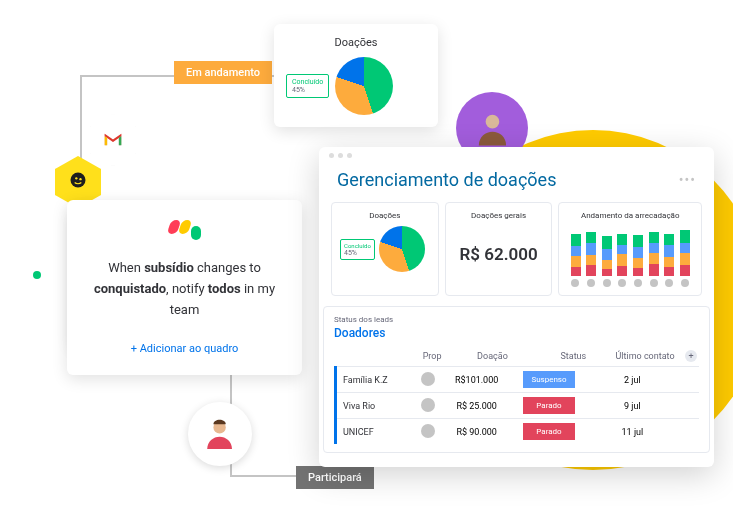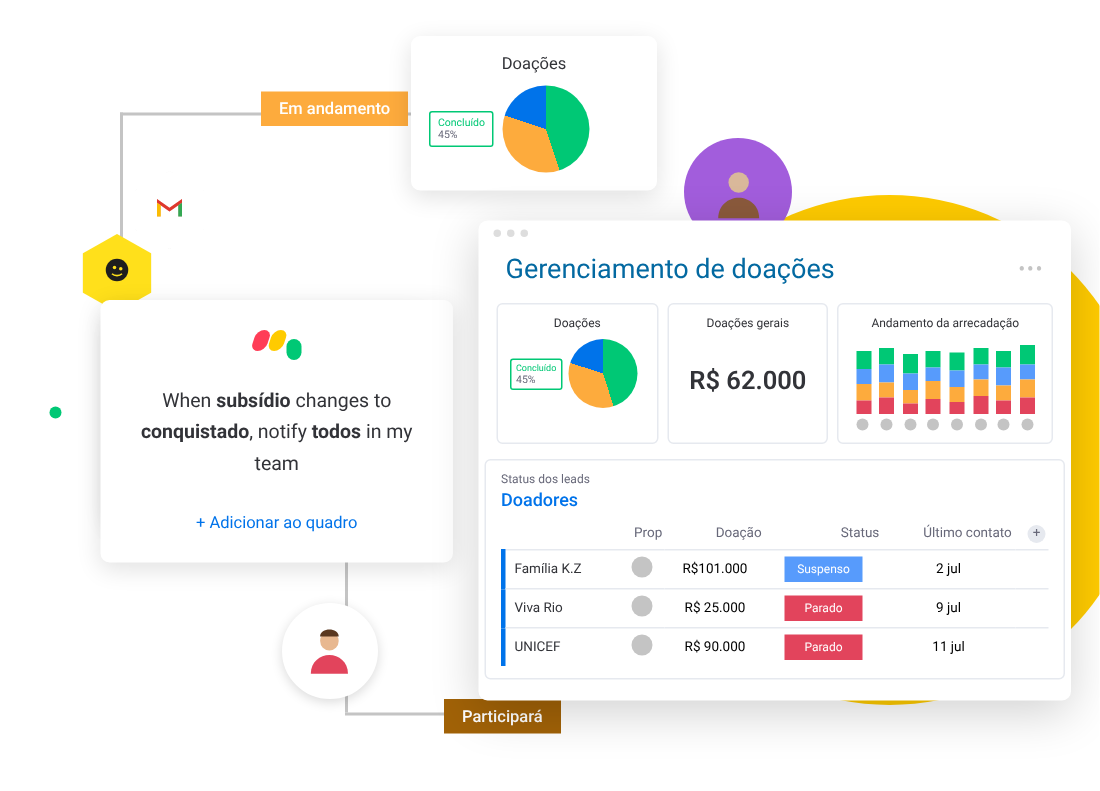--- a/index.html
+++ b/index.html
@@ -9,21 +9,21 @@
 .conn1{left:80px;top:75px;width:200px;height:0}
 .conn2{left:80px;top:75px;width:0;height:200px}
 .conn3{left:80px;top:275px;width:150px;height:0}
 .conn4{left:230px;top:275px;width:0;height:200px}
 .conn5{left:230px;top:475px;width:110px;height:0}
 .dot{position:absolute;width:8px;height:8px;border-radius:50%;z-index:1}
 .dot-purple{background:#a25ddc;left:112px;top:132px}
 .dot-green{background:#00c875;left:33px;top:271px}
 .badge{position:absolute;padding:5px 12px;color:#fff;font-size:11px;font-weight:500;z-index:2}
 .badge-orange{background:#fdab3d;left:174px;top:61px}
-.badge-green{background:#a16207;left:296px;top:466px}
+.badge-green{background:#737373;left:296px;top:466px}
 .hex{position:absolute;width:46px;height:52px;z-index:2;display:flex;align-items:center;justify-content:center}
 .hex::before{content:"";position:absolute;inset:0;background:#fff;clip-path:polygon(50% 0,100% 25%,100% 75%,50% 100%,0 75%,0 25%);box-shadow:0 2px 8px rgba(0,0,0,.1)}
 .hex-gmail{left:90px;top:114px}
 .hex-mc{left:55px;top:156px;}
 .hex-mc::before{background:#ffe01b}
 .hex-inner{position:relative;z-index:1;font-size:18px}
 .card{position:absolute;background:#fff;border-radius:6px;box-shadow:0 4px 16px rgba(0,0,0,.12);z-index:3}
 .card-automation{left:67px;top:200px;width:235px;padding:20px 18px}
 .card-stack1{position:absolute;left:71px;top:206px;width:210px;height:140px;background:#fff;border-radius:6px;box-shadow:0 4px 16px rgba(0,0,0,.1);z-index:2}
 .card-stack2{position:absolute;left:75px;top:212px;width:202px;height:140px;background:#fff;border-radius:6px;box-shadow:0 4px 16px rgba(0,0,0,.08);z-index:1}

